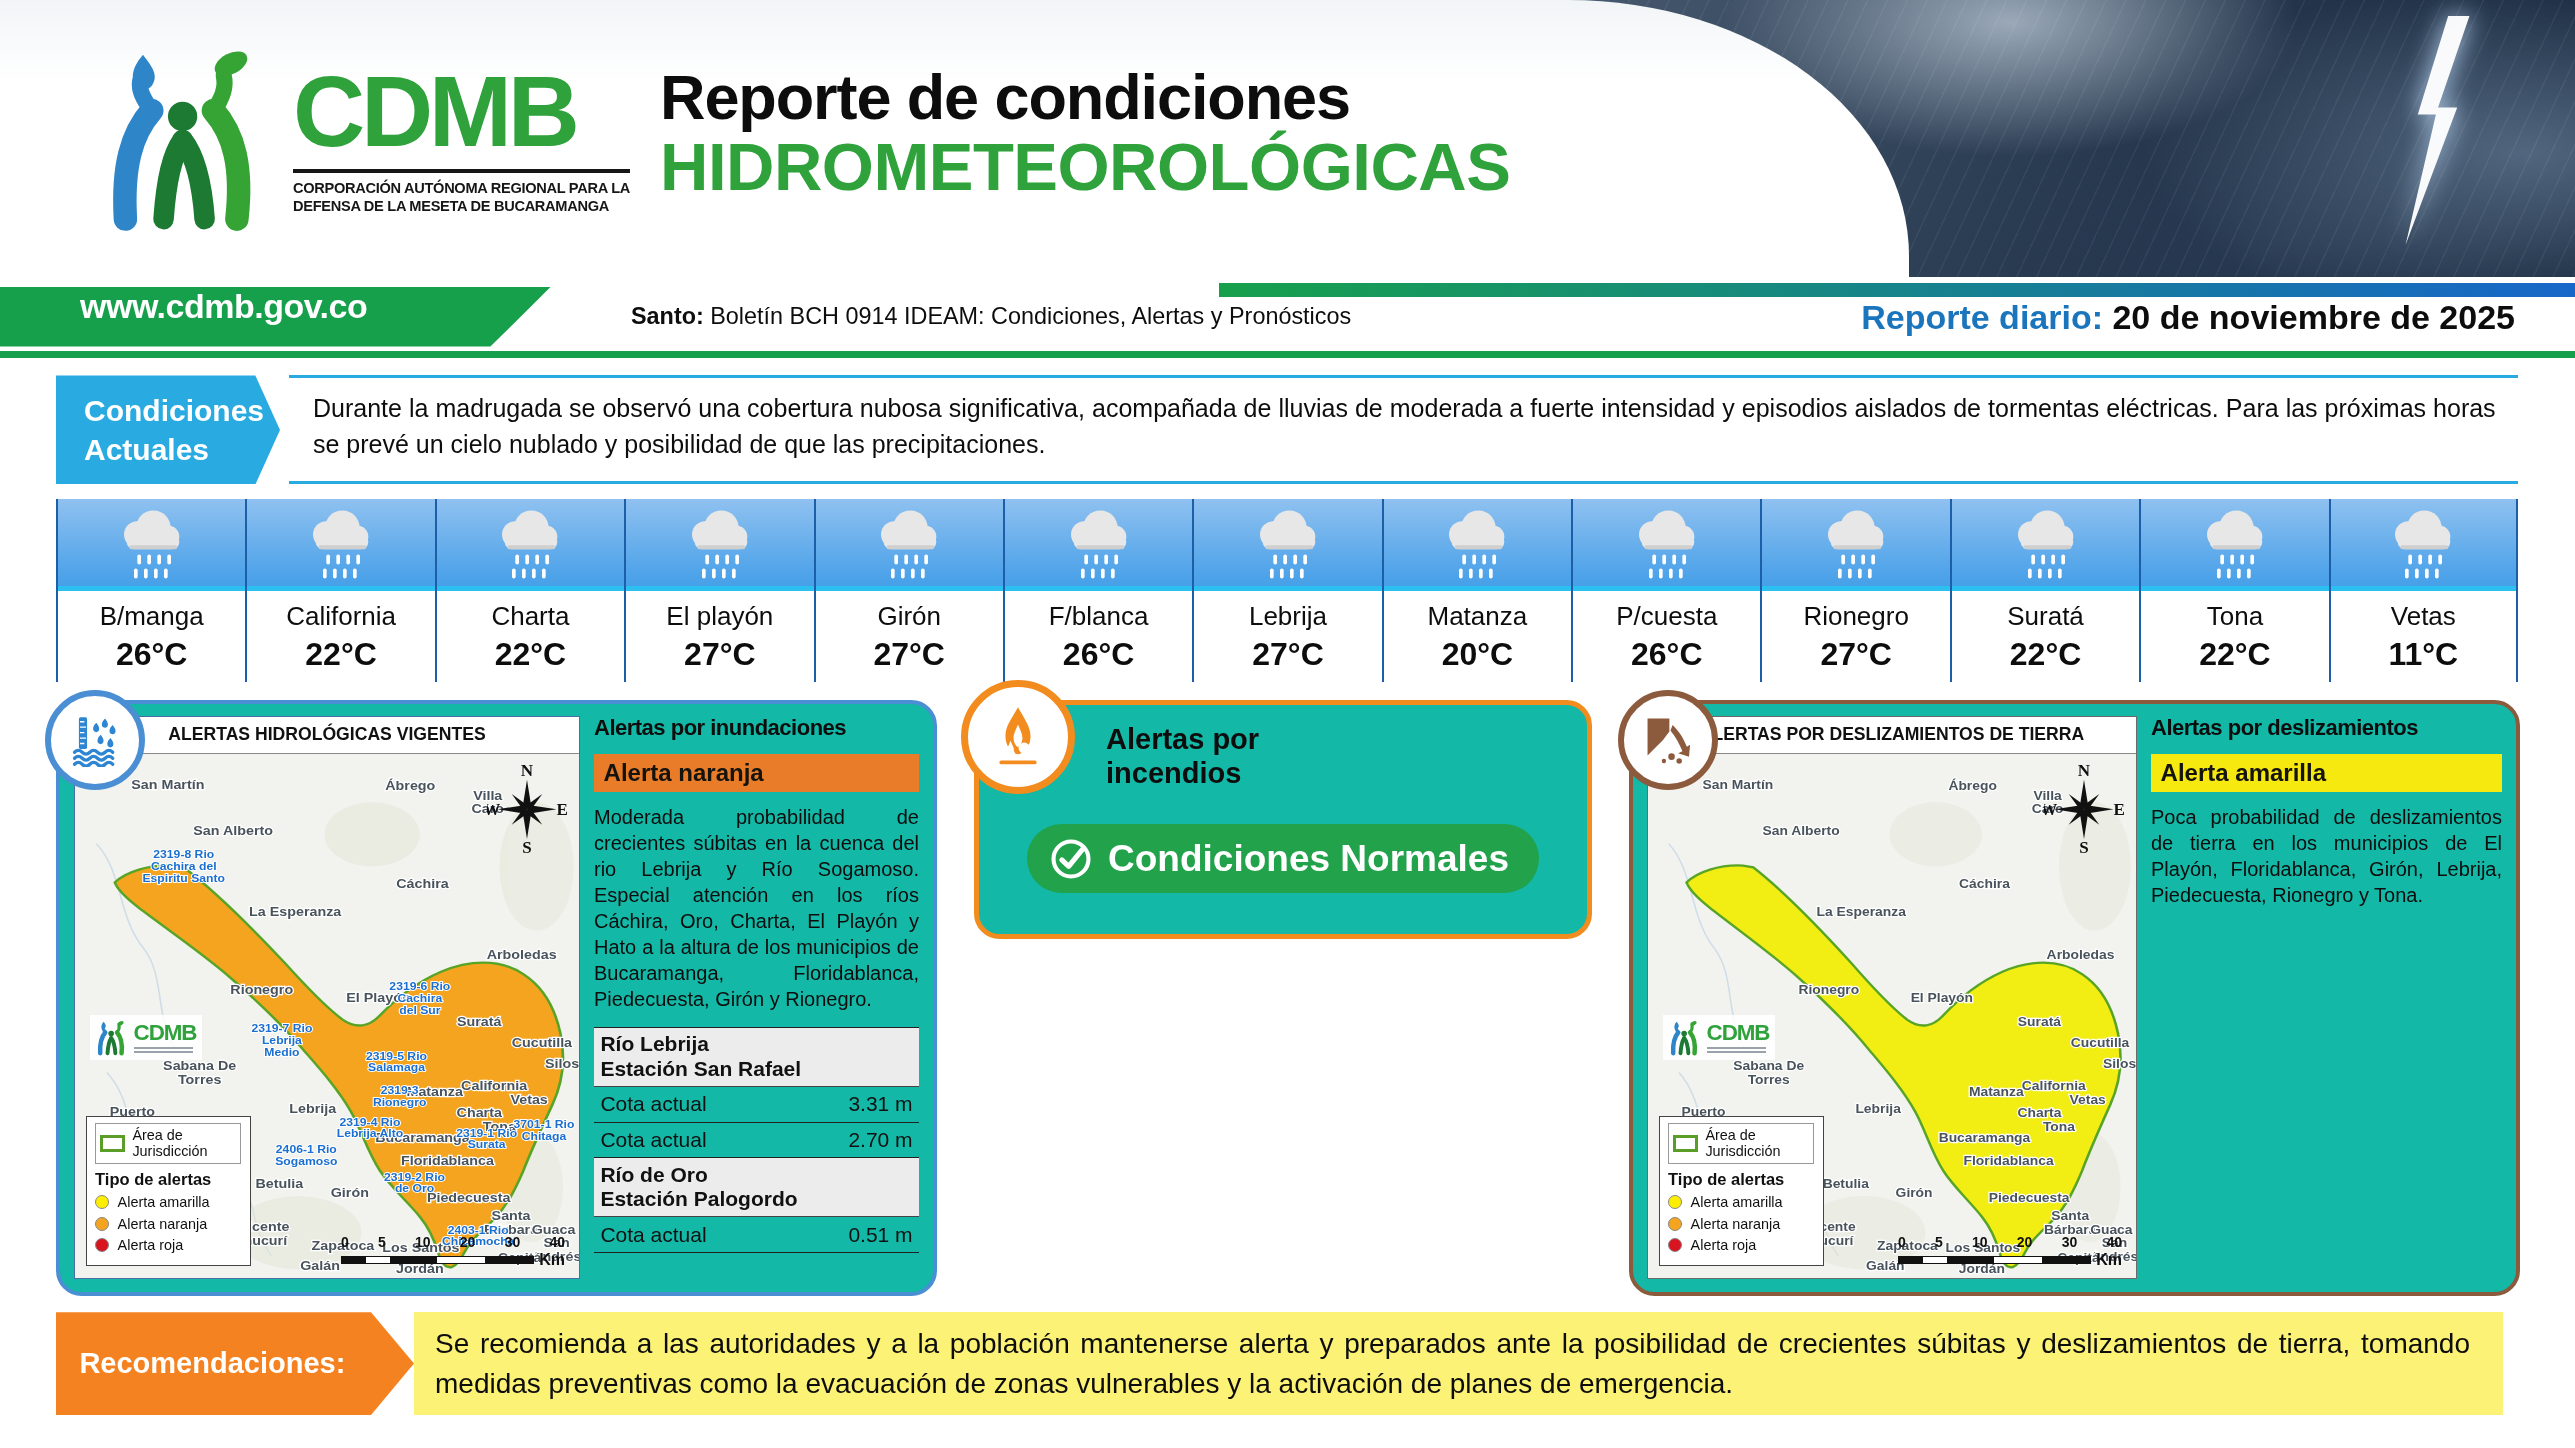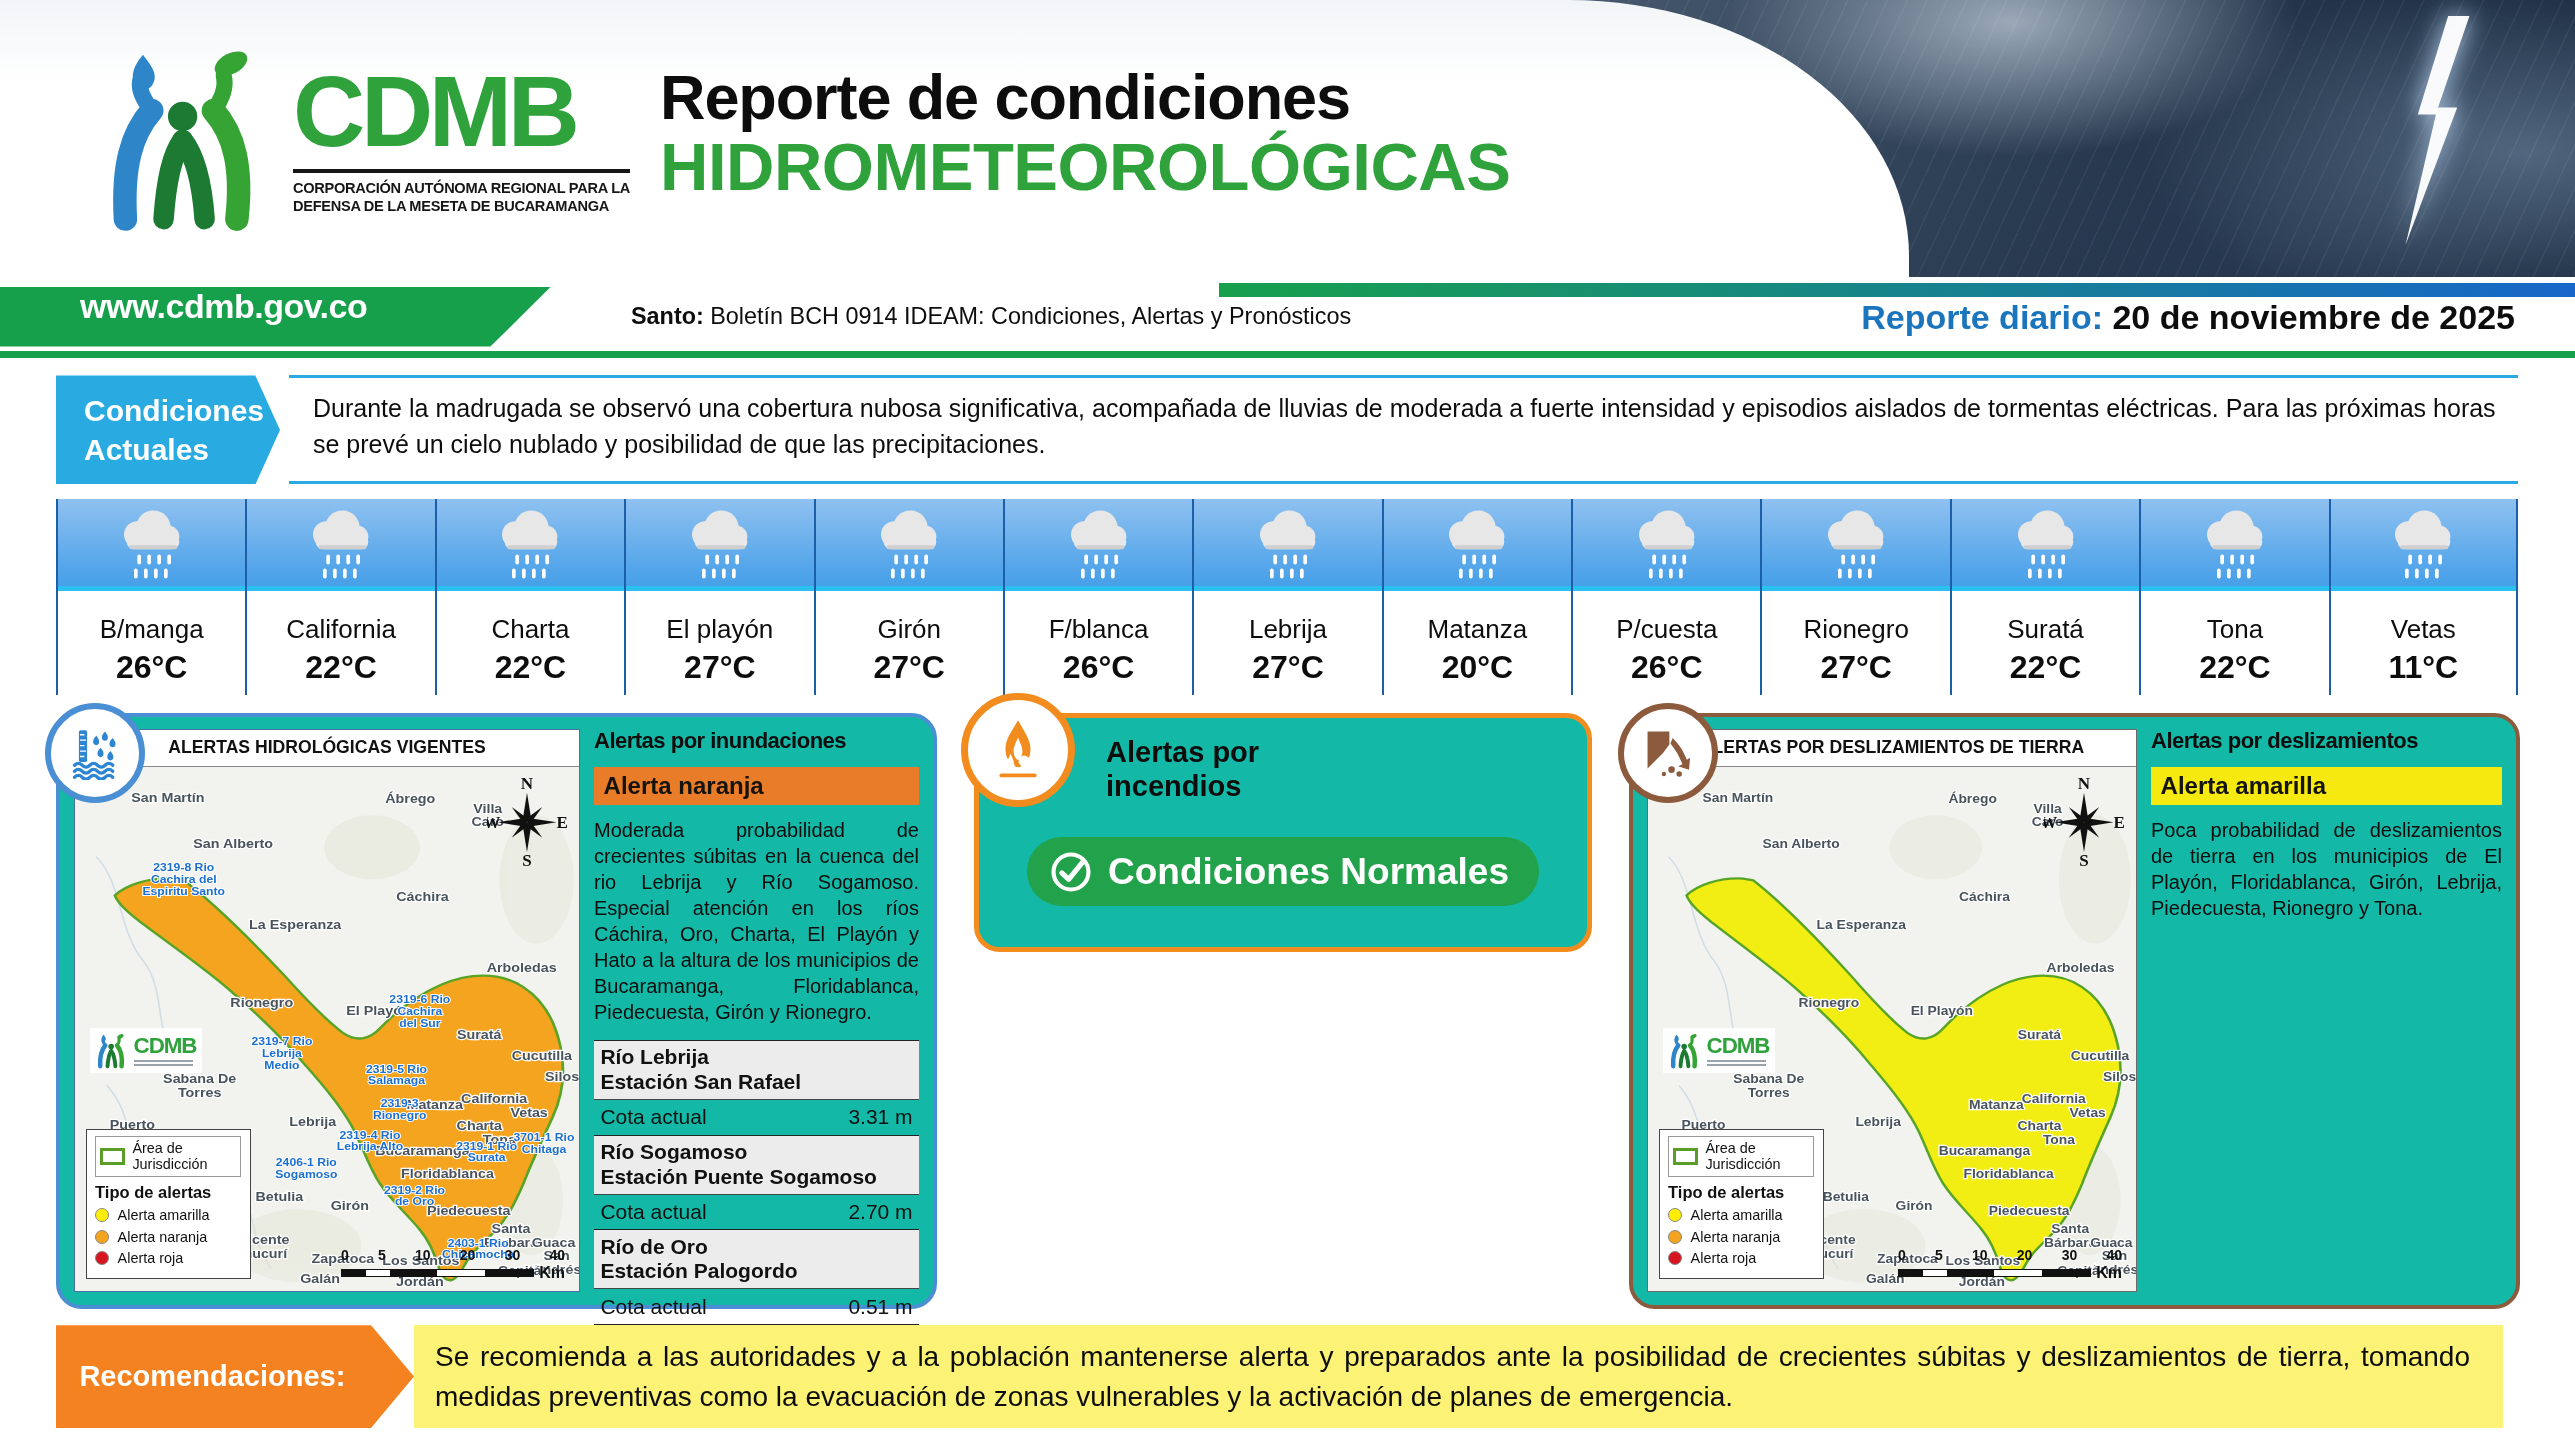--- a/index.html
+++ b/index.html
@@ -65,21 +65,21 @@
   .cond-text { flex:1; margin-left:8.5px; border-top:3.7px solid #29ABE2; border-bottom:3.7px solid #29ABE2;
                font-size:25px; line-height:1.45; text-align:justify; padding:11.7px 22.4px 0 24.5px; color:#0d0d0d;}
 
   
   .weather { display:grid; grid-template-columns:repeat(13,1fr); margin:15px 58px 0 56px; }
   .w-cell { border-left:2.1px solid #1C5FA8; }
   .w-cell:last-child { border-right:2.1px solid #1C5FA8; }
   .w-icon { height:92px; background:linear-gradient(180deg,#8FC1F0 0%, #55A6EA 78%, #47A0E8 100%);
             border-bottom:5.9px solid #2BC0F0; display:flex; align-items:center; justify-content:center; }
   .w-icon svg { width:80px; height:75px; }
-  .w-city { text-align:center; font-size:26px; color:#0d0d0d; padding-top:23px; white-space:nowrap; }
+  .w-city { text-align:center; font-size:26px; color:#0d0d0d; padding-top:10px; white-space:nowrap; }
   .w-temp { text-align:center; font-size:32px; font-weight:800; color:#0d0d0d; padding:3.2px 0 9.6px; }
 
   
   .panels { display:flex; gap:37px; margin:18px 56px 0 56px; height:596px; align-items:flex-start; }
   .panel { position:relative; background:#14b8a6; border-radius:25.6px; }
   .panel-flood { width:881px; height:596px; border:4.8px solid #4A8FD3; padding:11.7px 14px 12.8px 14px;
                  display:flex; gap:14px; }
   .panel-fire { width:618px; height:239px; border:5.9px solid #F28C1E; padding:18px 21px; }
   .panel-slide { flex:1; height:596px; border:4.8px solid #8C5A3C; padding:11.7px 14px 12.8px 14px;
                  display:flex; gap:14px; }
@@ -579,26 +579,20 @@
             <tr class="sta-head">
               <td colspan="2">
                 <div>Río Lebrija</div>
                 <div>Estación San Rafael</div>
               </td>
             </tr>
             <tr class="sta-val">
               <td>Cota actual</td>
               <td class="val">3.31 m</td>
             </tr>
-            <tr class="sta-head">
-              <td colspan="2">
-                <div>Río Sogamoso</div>
-                <div>Estación Puente Sogamoso</div>
-              </td>
-            </tr>
             <tr class="sta-val">
               <td>Cota actual</td>
               <td class="val">2.70 m</td>
             </tr>
             <tr class="sta-head">
               <td colspan="2">
                 <div>Río de Oro</div>
                 <div>Estación Palogordo</div>
               </td>
             </tr>

